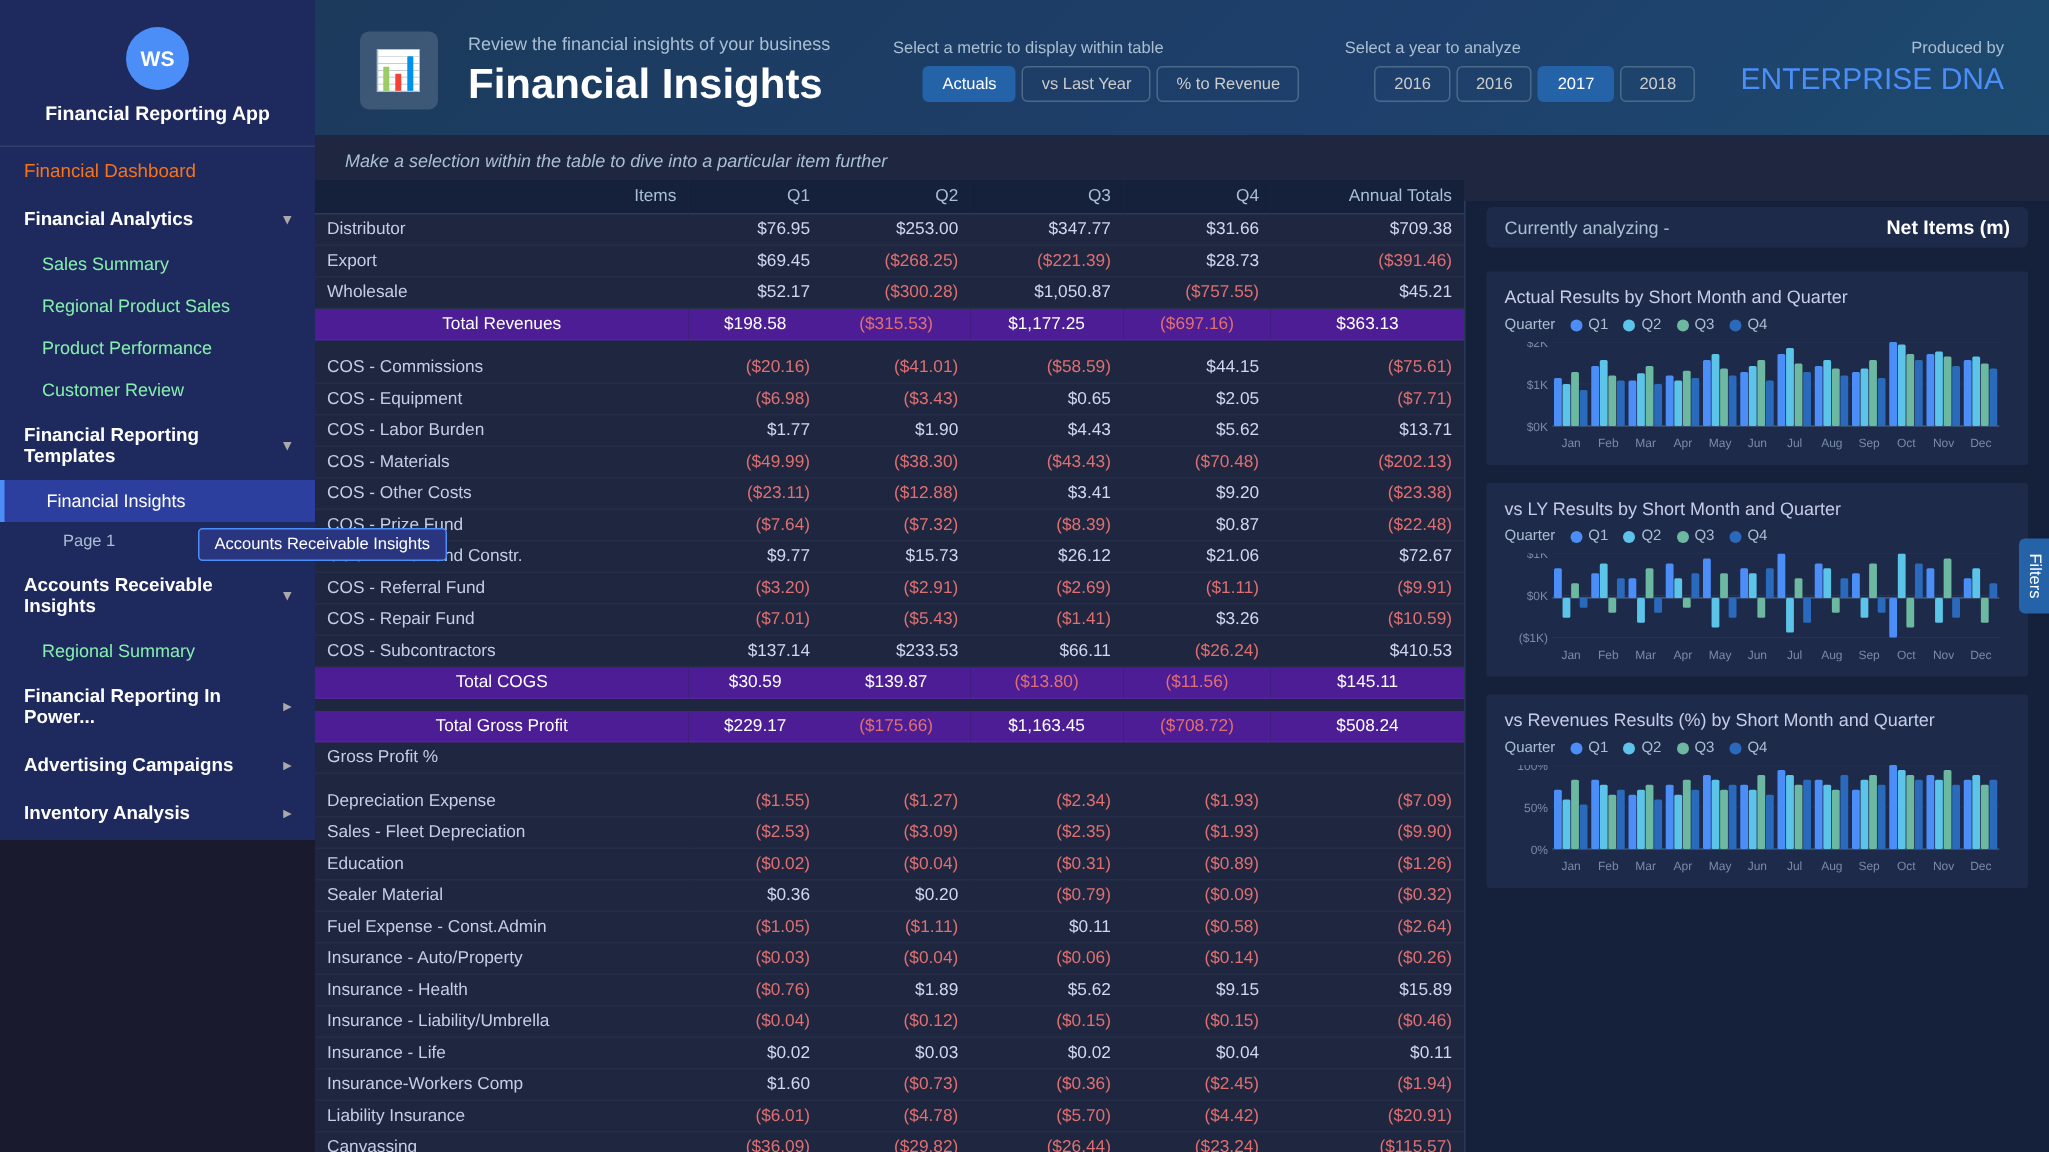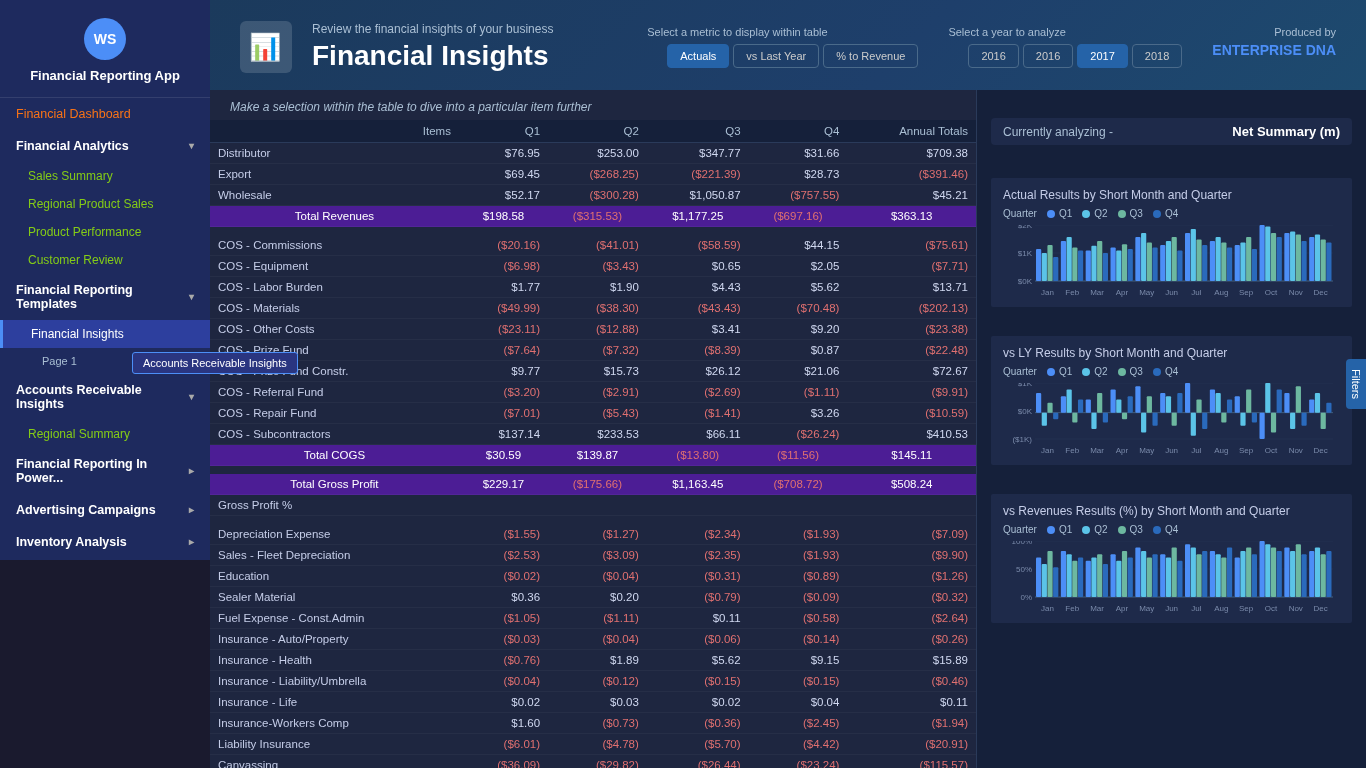--- a/index.html
+++ b/index.html
@@ -40,21 +40,21 @@
       color: #f97316;
       cursor: pointer;
       display: flex;
       align-items: center;
       justify-content: space-between;
     }
     .sidebar-item.section-header { color: #fff; font-weight: 700; font-size: 12.5px; }
     .sidebar-sub {
       padding: 7px 16px 7px 28px;
       font-size: 12px;
-      color: #84cc16;
+      color: #86efac;
       cursor: pointer;
     }
     .sidebar-sub.active { background: #2d3f9e; color: #fff; border-left: 3px solid #4c8ef7; }
     .chevron { font-size: 10px; color: #aaa; }
 
     
     .tooltip-box {
       position: absolute;
       background: #2a3580;
       border: 1px solid #4c8ef7;
@@ -110,21 +110,21 @@
       border-radius: 4px;
       font-size: 11px;
       cursor: pointer;
       border: 1px solid #4a6a8a;
       background: transparent;
       color: #ccc;
     }
     .btn-option.active { background: #2563a8; border-color: #2563a8; color: #fff; }
 
     .produced-by { display: flex; flex-direction: column; align-items: flex-end; gap: 4px; font-size: 11px; color: #aabfd4; }
-    .enterprise-dna { font-size: 14px; font-weight: 700; color: #4c8ef7; }
+    .enterprise-dna { font-size: 20px; font-weight: 400; color: #4c8ef7; }
 
     
     .content-area {
       flex: 1;
       display: flex;
       overflow: hidden;
     }
 
     
     .table-section {
@@ -166,25 +166,26 @@
     .data-table tr.subtotal td { background: #4c1d95; font-weight: 400; color: #fff; text-align: center; }
     .data-table tr.section-gap td { height: 8px; border: none; background: transparent; }
     .negative { color: #e07070 !important; }
 
     
     .charts-panel {
       width: 390px;
       min-width: 390px;
       background: #15203a;
       border-left: 1px solid #2a3a5a;
-      padding: 28px 14px;
+      padding: 4px 14px;
       overflow-y: auto;
       display: flex;
       flex-direction: column;
-      gap: 29px;
+      gap: 12px;
+      margin-top: 44px;
     }
     .analyzing-bar {
       display: flex; align-items: center; justify-content: space-between;
       background: #1e2a4a; border-radius: 4px; padding: 6px 12px; margin-bottom: 4px;
     }
     .analyzing-label { font-size: 12px; color: #aabfd4; }
     .analyzing-value { font-size: 13px; font-weight: 600; color: #fff; }
 
     .chart-block { background: #1e2a4a; border-radius: 2px; padding: 10px 12px; }
     .chart-block-title { font-size: 12px; color: #c5cde8; margin-bottom: 6px; font-weight: 500; }
@@ -582,21 +583,21 @@
               <td class="negative">($23.24)</td>
               <td class="negative">($115.57)</td>
             </tr>
           </tbody>
       </table>
     </div>
 
     <div class="charts-panel">
       <div class="analyzing-bar">
         <span class="analyzing-label">Currently analyzing -</span>
-        <span class="analyzing-value">Net Summary (m)</span>
+        <span class="analyzing-value">Net Items (m)</span>
       </div>
 
       <div class="chart-block">
         <div class="chart-block-title">Actual Results by Short Month and Quarter</div>
         <div class="legend">
           <span style="font-size:10px;color:#aabfd4;">Quarter</span>
           <span class="legend-item"><span class="legend-dot" style="background:#4c8ef7;"></span>Q1</span>
           <span class="legend-item"><span class="legend-dot" style="background:#5bc4e8;"></span>Q2</span>
           <span class="legend-item"><span class="legend-dot" style="background:#6db8a0;"></span>Q3</span>
           <span class="legend-item"><span class="legend-dot" style="background:#2a6abc;"></span>Q4</span>

